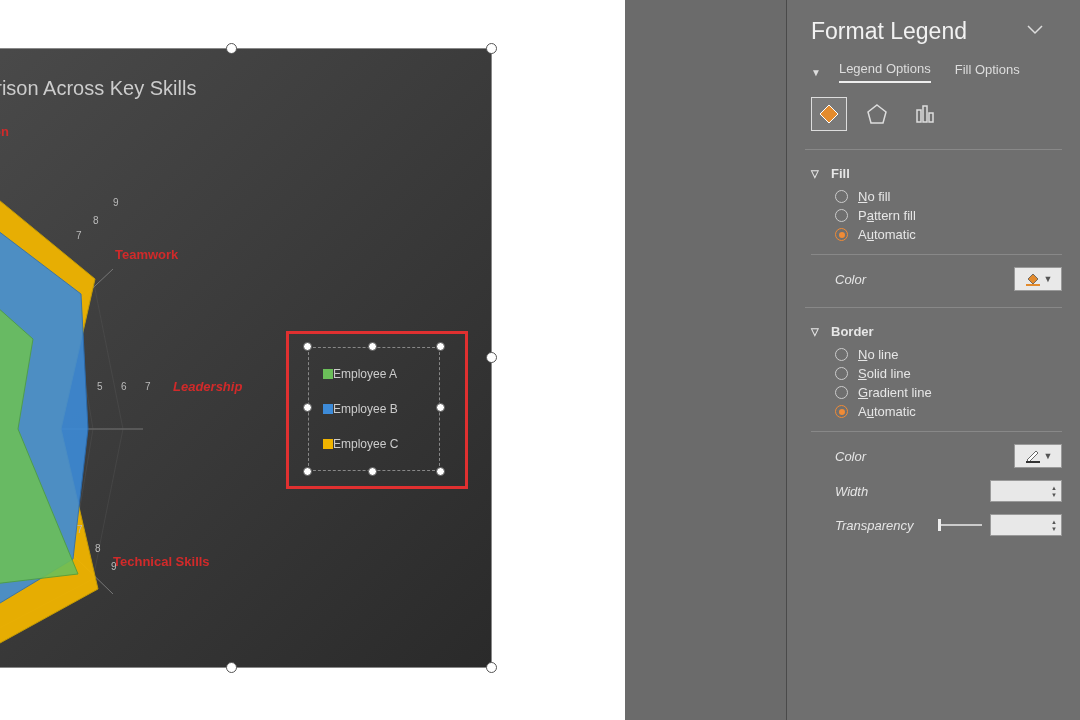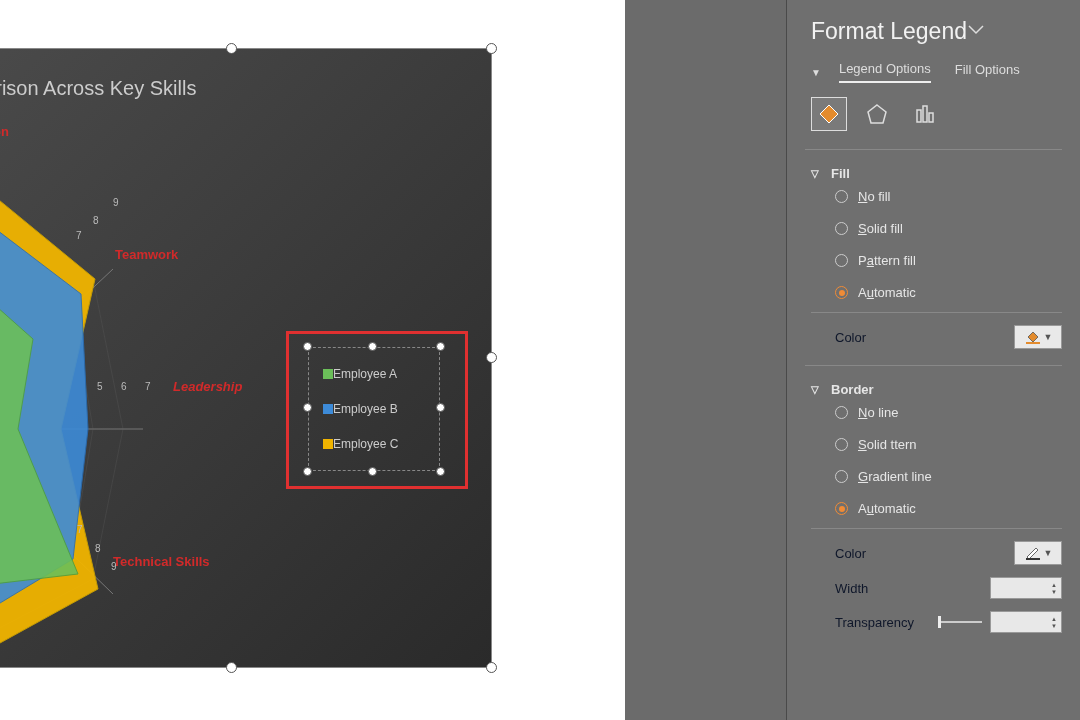--- a/index.html
+++ b/index.html
@@ -63,21 +63,21 @@
   .swatch { width: 10px; height: 10px; display: inline-block; }
 
   
   .panel {
     position: absolute; right: 0; top: 0; width: 294px; height: 720px;
     background: #6f6f6f; color: #e6e6e6; font-size: 13px;
     border-left: 1px solid #4a4a4a;
     padding: 18px 0 0 0;
   }
   .panel-header {
-    display: flex; justify-content: flex-start; align-items: center;
+    display: flex; justify-content: space-between; align-items: center;
     padding: 0 36px 14px 24px;
   }
   .panel-title { font-size: 23px; font-weight: 300; color: #f2f2f2; }
 
   .tabs { display: flex; gap: 24px; padding: 2px 0 0 24px; align-items: center; }
   .tab { color: #ddd; font-size: 13px; padding-bottom: 5px; cursor: pointer; }
   .tab.active { border-bottom: 2px solid #eee; }
   .tab-caret { color: #ddd; font-size: 10px; margin-right: -6px; }
 
   .icon-row { display: flex; gap: 12px; padding: 14px 0 12px 24px; }
@@ -87,34 +87,34 @@
   }
   .icon-box.selected { border: 1px solid #ddd; background: #7a7a7a; }
 
   .section {
     padding: 4px 18px 4px 24px;
   }
   .section-divider { border-top: 1px solid #888; margin: 6px 18px; }
   .section-header { display: flex; align-items: center; gap: 8px; font-size: 13px; font-weight: 600; padding: 6px 0; cursor: pointer; }
   .caret { font-size: 10px; display: inline-block; width: 12px; }
 
-  .radio-list { padding: 2px 0 6px 24px; display: flex; flex-direction: column; gap: 17px; }
+  .radio-list { padding: 2px 0 6px 24px; display: flex; flex-direction: column; gap: 4px; }
   .radio-item { display: flex; align-items: center; gap: 10px; cursor: pointer; }
   .radio {
     width: 13px; height: 13px; border-radius: 50%; border: 1.5px solid #ccc;
     display: inline-flex; align-items: center; justify-content: center;
   }
   .radio.selected { border-color: #f08b36; }
   .radio.selected::after {
     content: ""; width: 6px; height: 6px; border-radius: 50%; background: #f08b36;
   }
   .radio-label .ul { text-decoration: underline; }
 
   .prop-row { display: flex; align-items: center; justify-content: space-between; padding: 6px 0 6px 24px; }
-  .prop-label { color: #0f172a; }
+  .prop-label { color: #e5e5e5; font-style: italic; }
   .color-btn {
     width: 48px; height: 24px; background: #e9e9e9; border: 1px solid #999;
     display: flex; align-items: center; justify-content: center; gap: 2px; cursor: pointer;
   }
   .color-btn svg { display: block; }
   .caret-down { font-size: 9px; color: #555; }
 
   .num-input {
     width: 72px; height: 22px; background: #e8e8e8; border: 1px solid #999;
     position: relative;
@@ -257,24 +257,20 @@
       <span class="caret">▽</span>
       <span>Fill</span>
     </div>
     <div class="radio-list">
       <div class="radio-item">
         <span class="radio"></span>
         <span class="radio-label"><span class="ul">N</span><span>o fill</span></span>
       </div>
       <div class="radio-item">
         <span class="radio"></span>
-        <span class="radio-label"><span class="ul">S</span><span>olid fill</span></span>
-      </div>
-      <div class="radio-item">
-        <span class="radio"></span>
         <span class="radio-label"><span>P</span><span class="ul">a</span><span>ttern fill</span></span>
       </div>
       <div class="radio-item">
         <span class="radio selected"></span>
         <span class="radio-label"><span>A</span><span class="ul">u</span><span>tomatic</span></span>
       </div>
     </div>
 
     <div class="section-divider" style="margin:6px 0;"></div>
 
@@ -297,21 +293,21 @@
       <span class="caret">▽</span>
       <span>Border</span>
     </div>
     <div class="radio-list">
       <div class="radio-item">
         <span class="radio"></span>
         <span class="radio-label"><span class="ul">N</span><span>o line</span></span>
       </div>
       <div class="radio-item">
         <span class="radio"></span>
-        <span class="radio-label"><span class="ul">S</span><span>olid ttern</span></span>
+        <span class="radio-label"><span class="ul">S</span><span>olid line</span></span>
       </div>
       <div class="radio-item">
         <span class="radio"></span>
         <span class="radio-label"><span class="ul">G</span><span>radient line</span></span>
       </div>
       <div class="radio-item">
         <span class="radio selected"></span>
         <span class="radio-label"><span>A</span><span class="ul">u</span><span>tomatic</span></span>
       </div>
     </div>

